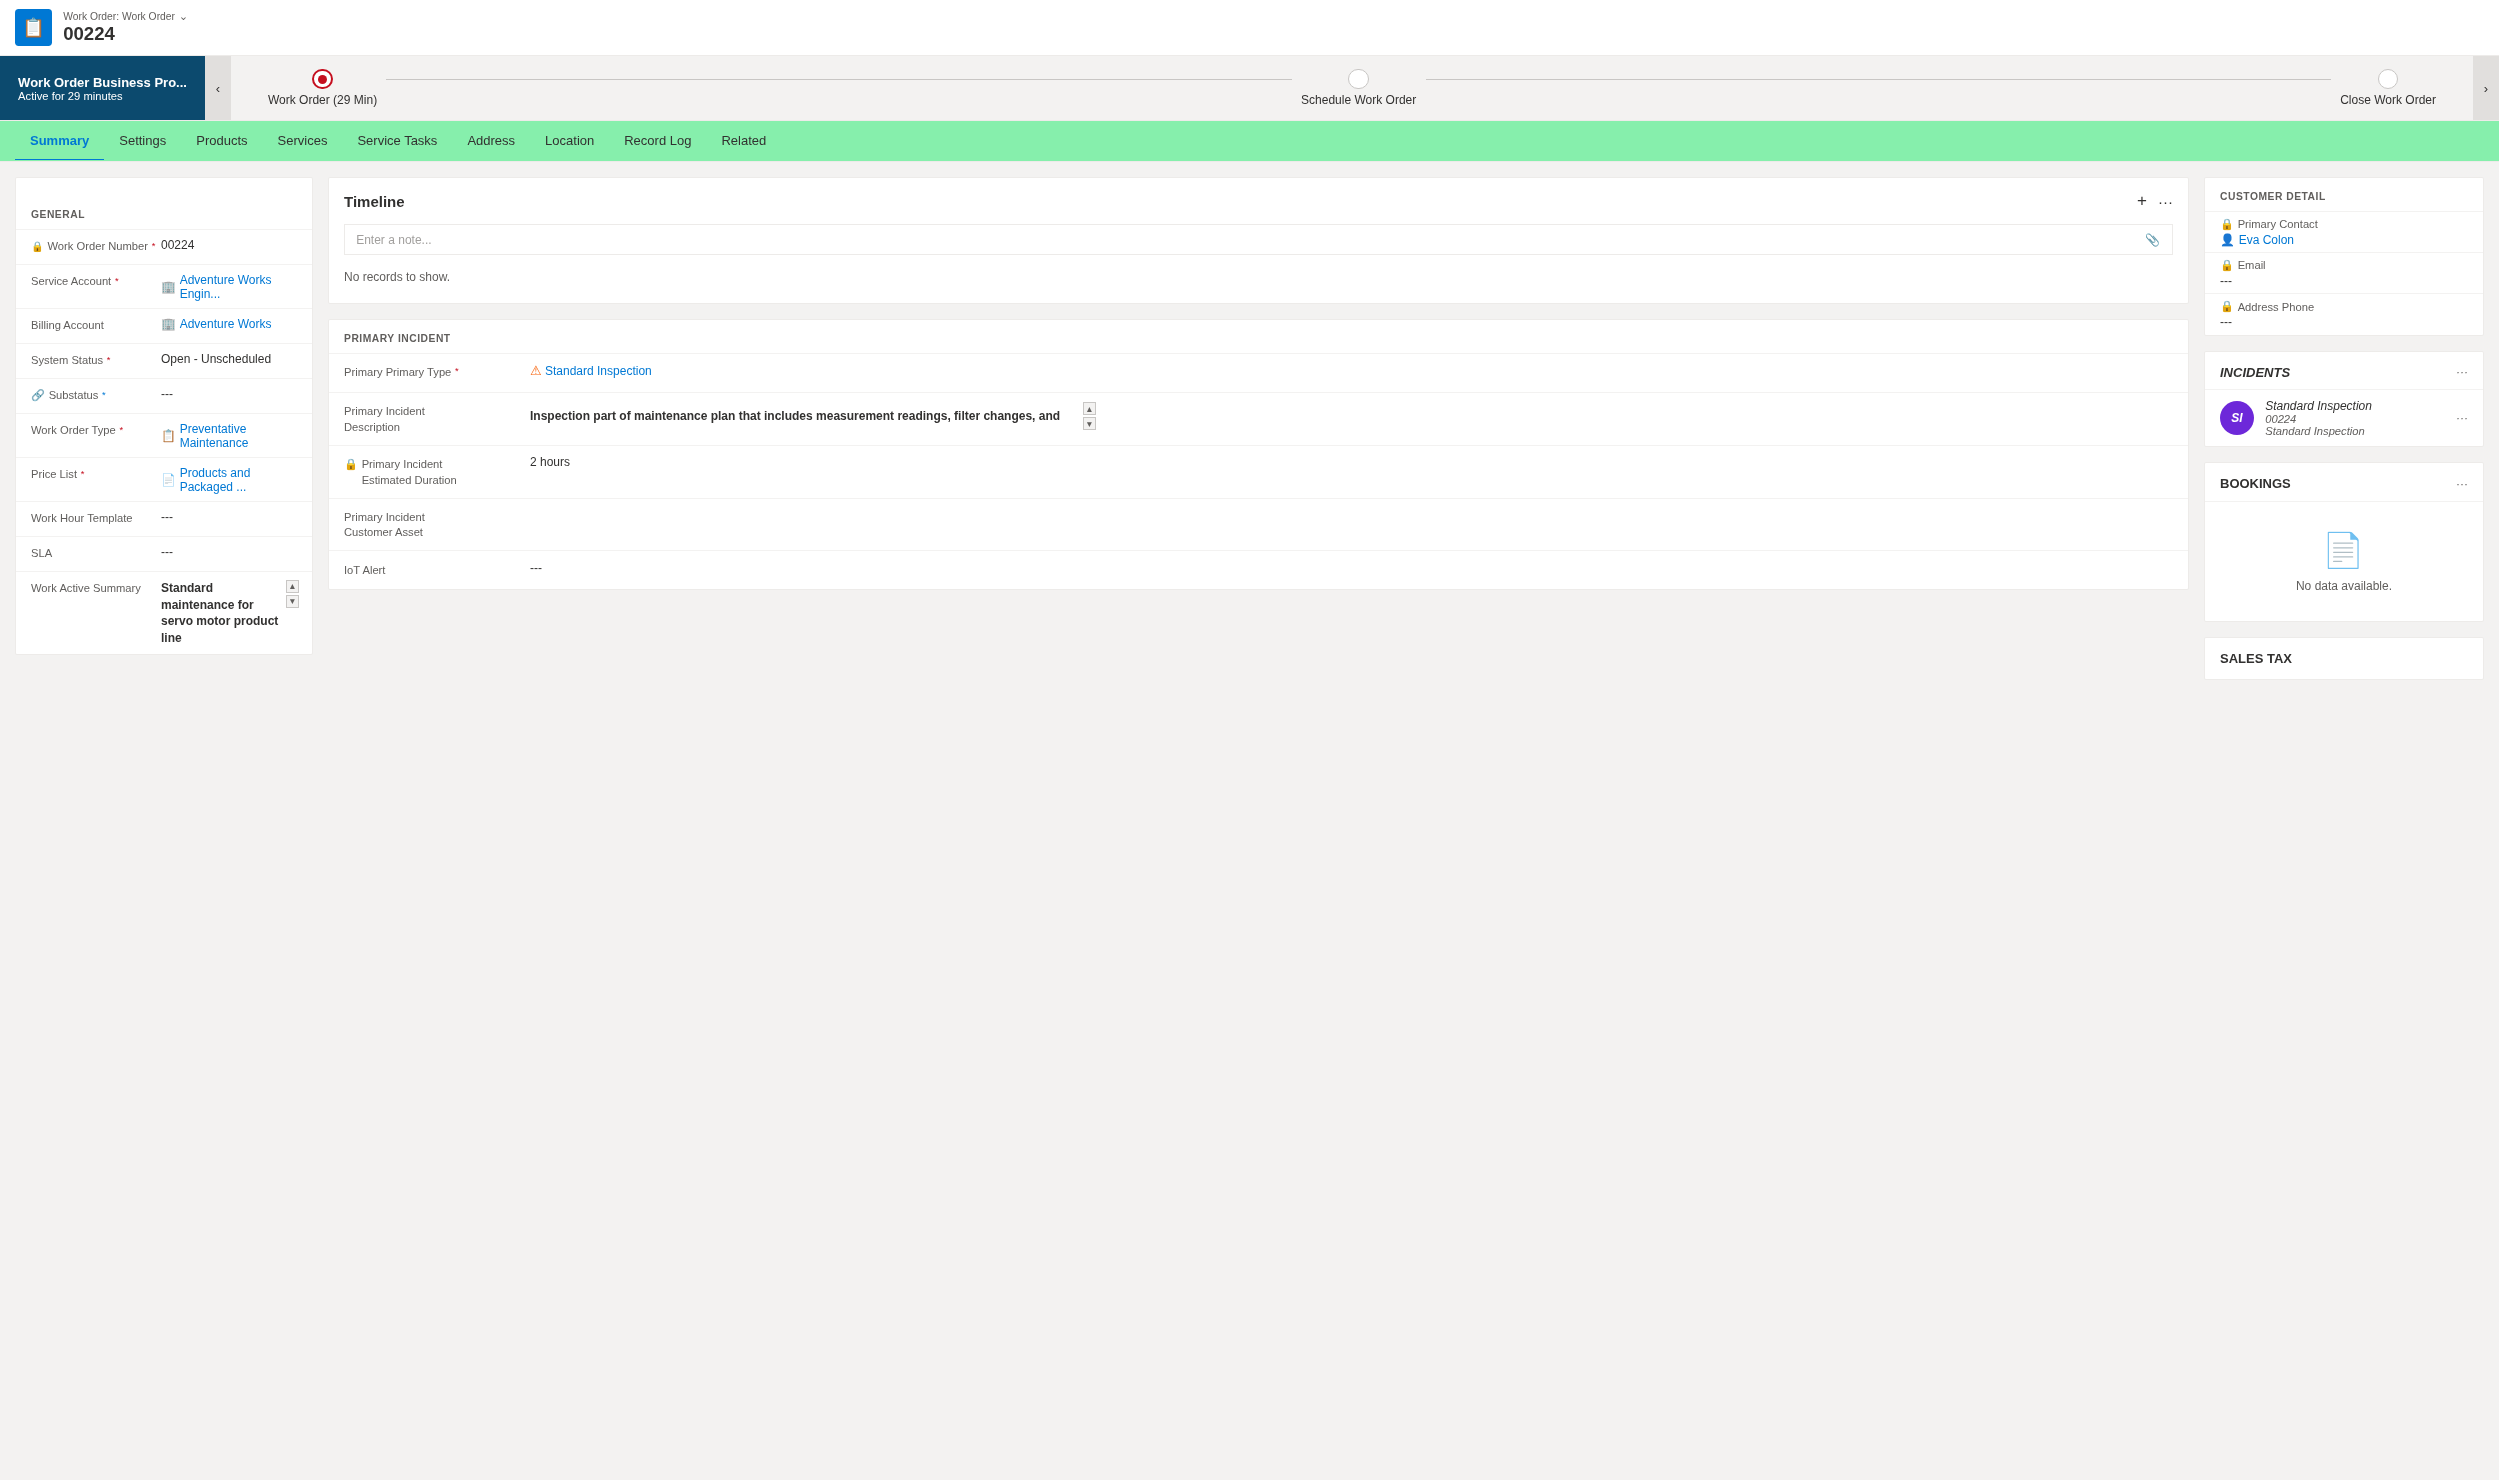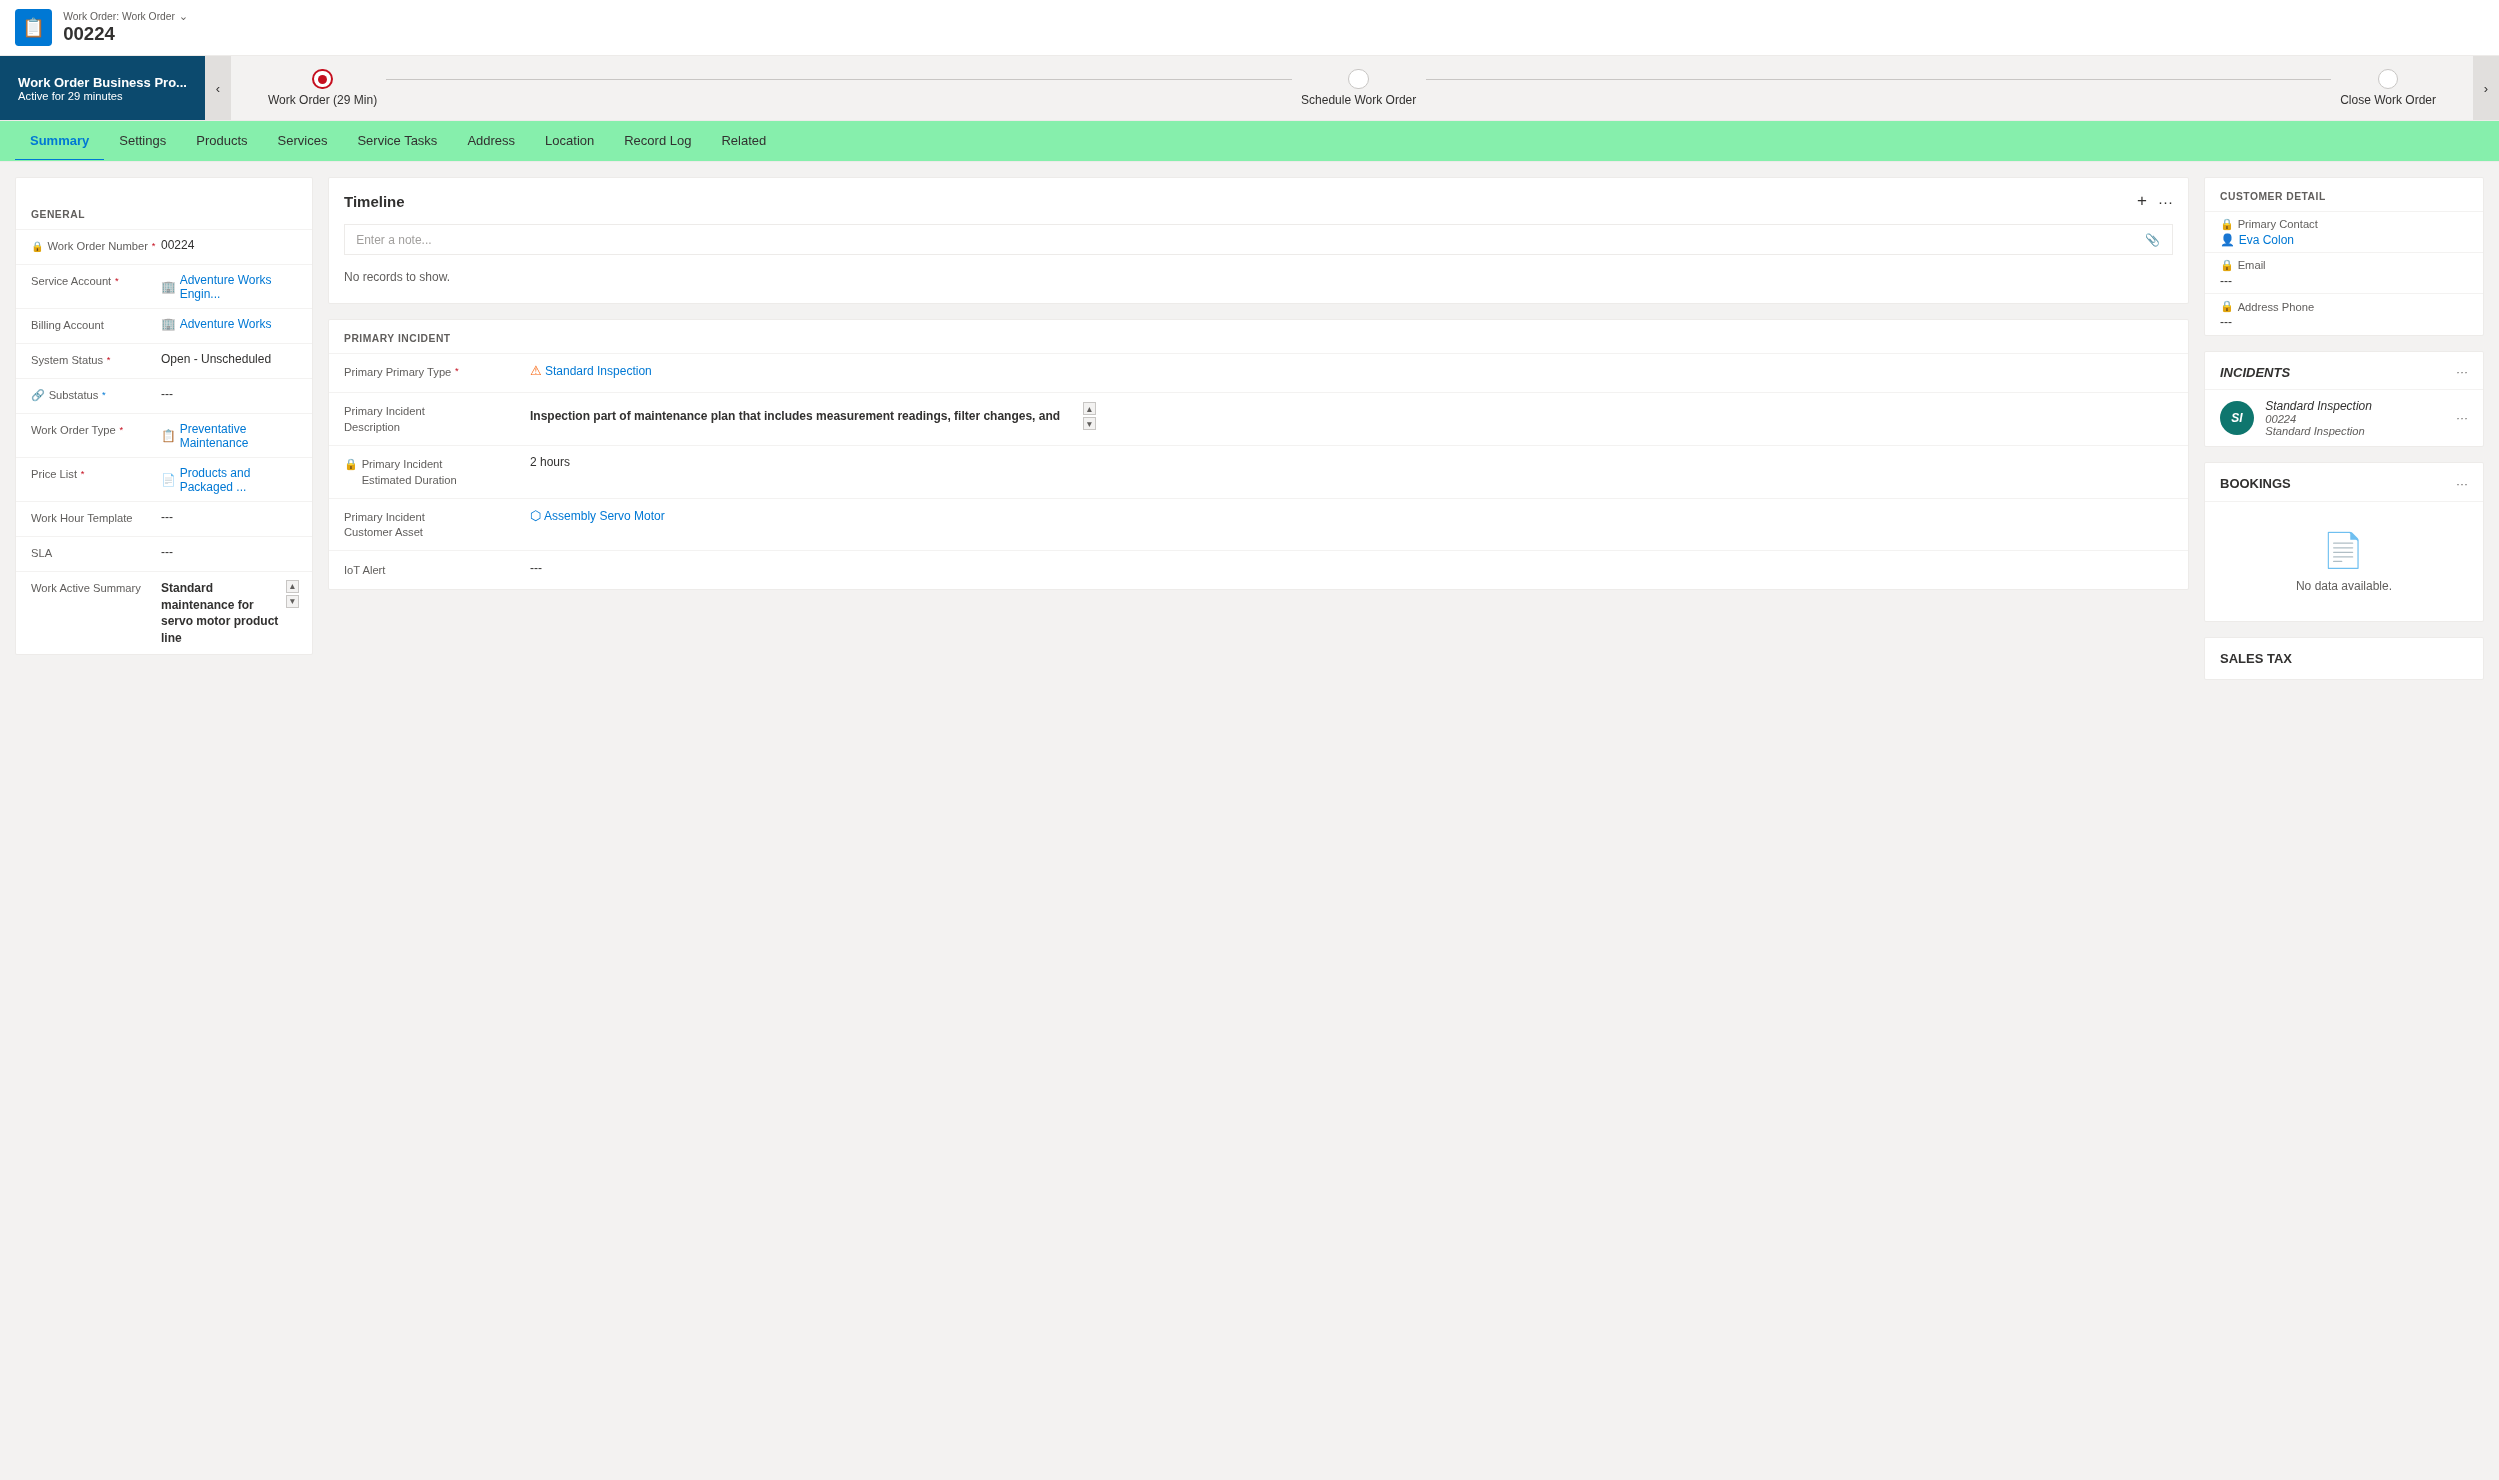--- a/index.html
+++ b/index.html
@@ -551,24 +551,20 @@
           <span>🔒</span>
           <span>Primary Incident<br>Estimated Duration</span>
         </div>
         <div class="incident-field-value">2 hours</div>
       </div>
 
       <div class="incident-field-row">
         <div class="incident-field-label">
           <span>Primary Incident<br>Customer Asset</span>
         </div>
-        <div class="incident-field-value">
-          <span style="color:#0078d4; font-size:13px;">⬡</span>
-          <span style="color:#0078d4; cursor:pointer;">Assembly Servo Motor</span>
-        </div>
       </div>
 
       <div class="incident-field-row">
         <div class="incident-field-label">
           <span>IoT Alert</span>
         </div>
         <div class="incident-field-value">---</div>
       </div>
     </div>
 
@@ -606,21 +602,21 @@
         <div class="right-field-value">---</div>
       </div>
     </div>
 
     <div class="card incidents-card">
       <div class="incidents-header">
         <span class="incidents-title">INCIDENTS</span>
         <span class="incidents-more">···</span>
       </div>
       <div class="incident-item">
-        <div class="incident-avatar" style="background:#0f766e;align-items:center;">
+        <div class="incident-avatar" style="background:#6d28d9;align-items:center;">
           <span>SI</span>
         </div>
         <div class="incident-info">
           <div class="incident-name">Standard Inspection</div>
           <div class="incident-num">00224</div>
           <div class="incident-type">Standard Inspection</div>
         </div>
         <span class="incident-item-more">···</span>
       </div>
     </div>

